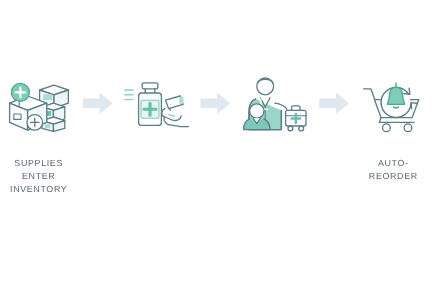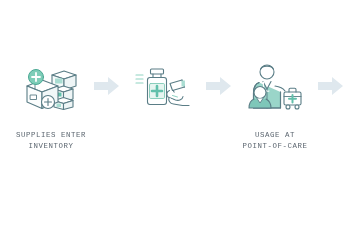--- a/index.html
+++ b/index.html
@@ -42,21 +42,21 @@
     align-items: center;
     justify-content: center;
   }
   .step-label {
     margin-top: 16px;
     text-align: center;
     font-size: 7.4px;
     letter-spacing: 0.55px;
     line-height: 11px;
     color: #5c6670;
-    font-family: Liberation Mono, monospace;
+    font-family: Liberation Sans, sans-serif;
     white-space: pre-line;
     font-weight: 400;
   }
   .arrow {
     width: 34px;
     height: 56px;
     display: flex;
     align-items: center;
     justify-content: center;
     flex: none;
@@ -176,25 +176,46 @@
 
           <rect x="39" y="33" width="17" height="13" rx="1.6" fill="#ffffff"></rect>
           <path d="M44 33 L44 30.5 C44 29.8 44.6 29.3 45.3 29.3 L49.7 29.3 C50.4 29.3 51 29.8 51 30.5 L51 33" stroke="#5a7d86"></path>
           <path d="M39 37.5 L56 37.5" stroke="#5a7d86" stroke-width="0.9"></path>
           <path d="M47.5 36 L47.5 43.5 M44 39.8 L51 39.8" stroke="#62c0ab" stroke-width="2"></path>
 
           <circle cx="43" cy="48" r="2" fill="#ffffff"></circle>
           <circle cx="52" cy="48" r="2" fill="#ffffff"></circle>
         </svg>
       </div>
-      <div class="step-label">USAGE AT
-POINT-OF-CARE</div>
     </div>
 
     <div class="arrow">
       <svg width="28" height="22" viewBox="0 0 28 22">
         <path d="M1 7 L15 7 L15 2 L26 11 L15 20 L15 15 L1 15 Z" fill="#dfe8ee"></path>
       </svg>
     </div>
 
+    <div class="step">
+      <div class="step-icon">
+        <svg width="60" height="54" viewBox="0 0 60 54" fill="none" stroke="#5a7d86" stroke-width="1.1" stroke-linejoin="round" stroke-linecap="round">
+
+          <path d="M5 15 L11 15 L15.5 27"></path>
+
+          <path d="M14 24 L51 24 L45.5 39 L19.5 39 Z" fill="#fbfdfd"></path>
+          <path d="M19.5 39 L18 43 L47 43" stroke="#5a7d86"></path>
+
+          <circle cx="24" cy="47.5" r="3.2" fill="#ffffff"></circle>
+          <circle cx="42" cy="47.5" r="3.2" fill="#ffffff"></circle>
+
+          <path d="M42.5 19.5 A12.5 12.5 0 1 0 44.5 27.5" stroke="#5a7d86" stroke-width="1.2" fill="#ffffff"></path>
+          <path d="M38.5 19 L43.5 19.5 L43 14.5" stroke="#5a7d86" stroke-width="1.2"></path>
+          <path d="M45 31.5 L44.5 26.5 L49.5 27" stroke="#5a7d86" stroke-width="1.2"></path>
+
+          <path d="M32 12.5 L32 10.2" stroke="#4aa893" stroke-width="1.2"></path>
+          <path d="M25 28 C25 24.5 26.5 24 26.5 20.5 C26.5 16.5 28.8 13.5 32 13.5 C35.2 13.5 37.5 16.5 37.5 20.5 C37.5 24 39 24.5 39 28 Z" fill="#7ecdb8" stroke="#4aa893" stroke-width="1.1"></path>
+          <path d="M29.8 30 C30.2 31.3 33.8 31.3 34.2 30" fill="#7ecdb8" stroke="#4aa893" stroke-width="1.1"></path>
+        </svg>
+      </div>
+      <div class="step-label">AUTO-REORDER</div>
+    </div>
 
   </div>
 </div>
 
 </body></html>

